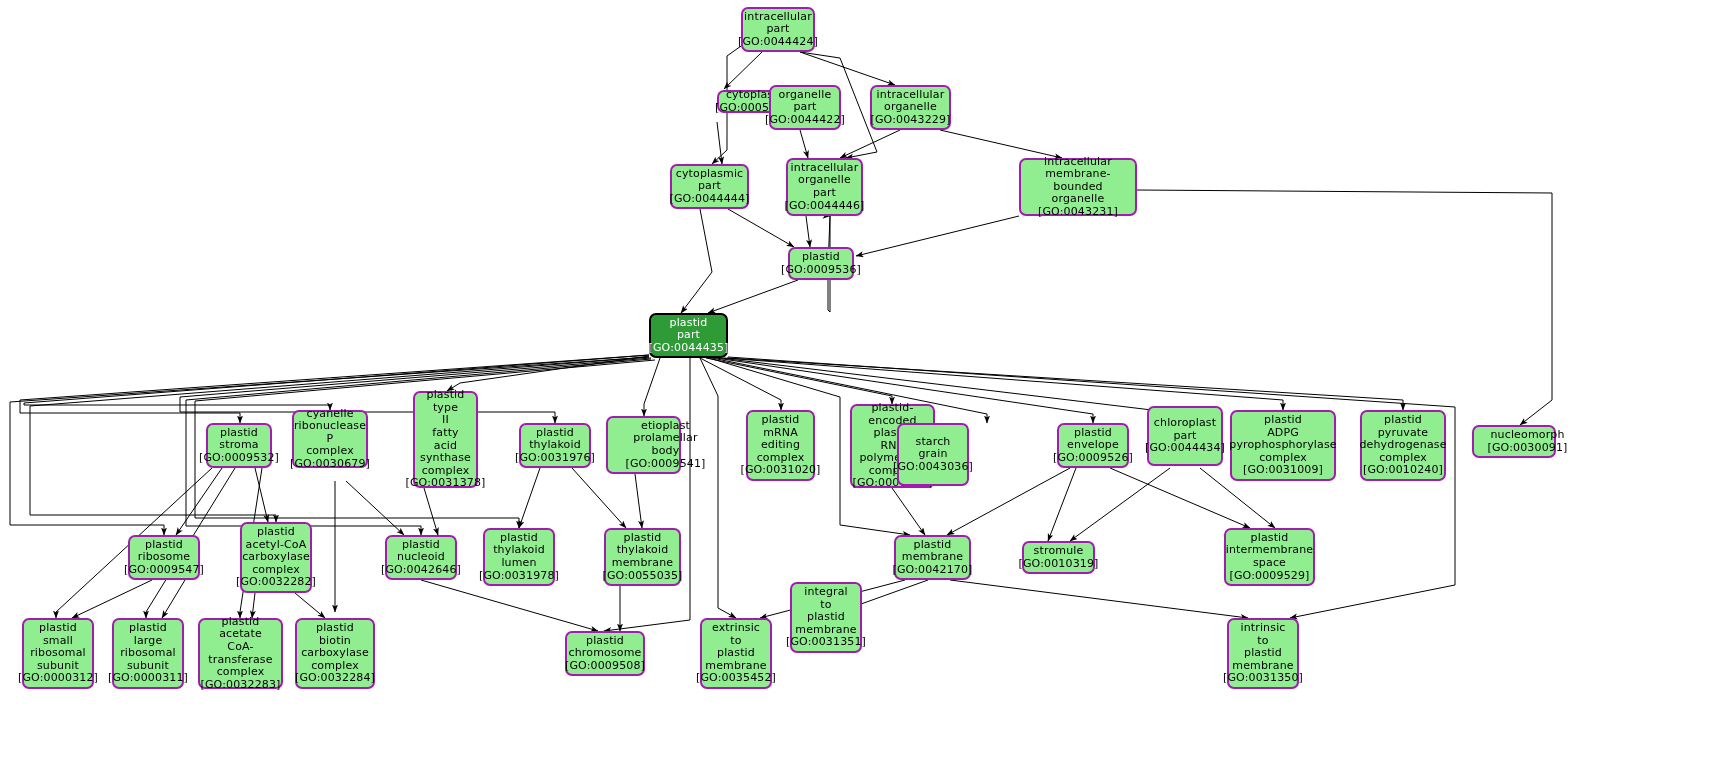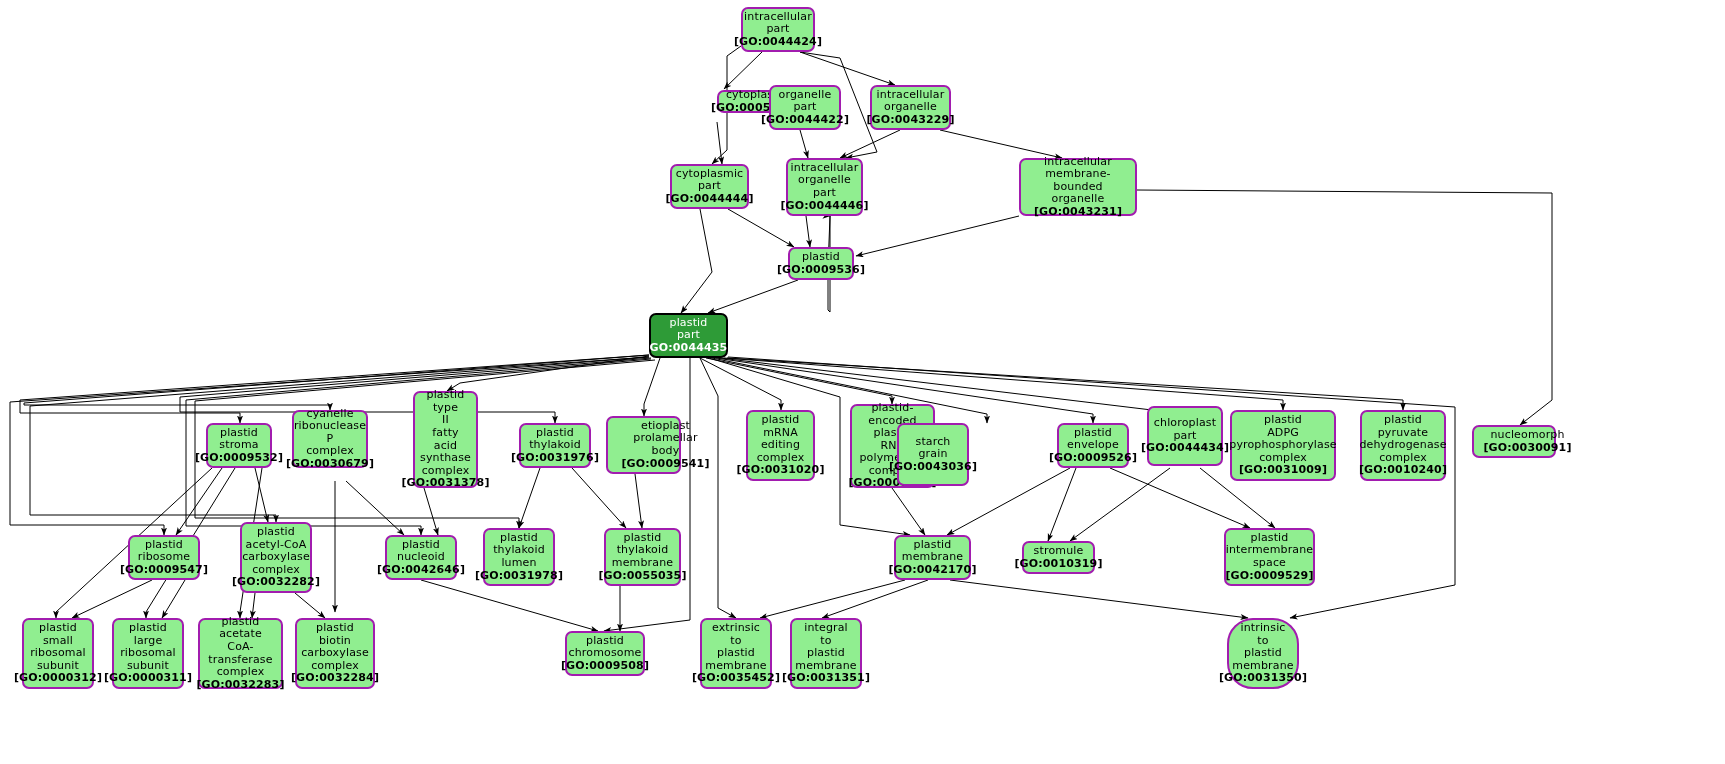--- a/index.html
+++ b/index.html
@@ -49,21 +49,20 @@
     color: #ffffff;
     border-color: #000000;
   }
   .go-node .node-label {
     display: block;
     white-space: pre-line;
   }
   .go-node .node-id {
     display: block;
     white-space: nowrap;
-    font-weight: bold;
   }
 </style>
 </head>
 <body>
 
 <div id="graph-root">
   <svg id="edge-layer" viewBox="0 0 1725 764" xmlns="http://www.w3.org/2000/svg">
     <defs>
       <marker id="arrow" markerWidth="9" markerHeight="9" refX="7.5" refY="3" orient="auto" markerUnits="strokeWidth">
         <path d="M0,0 L8,3 L0,6 L2,3 Z" fill="#000000"></path>
@@ -229,22 +228,22 @@
       <div class="go-node" style="left: 295px; top: 618px; width: 80px; height: 71px;"><span class="node-label">plastid
 biotin
 carboxylase
 complex</span><span class="node-id">[GO:0032284]</span></div>
       <div class="go-node" style="left: 565px; top: 631px; width: 80px; height: 45px;"><span class="node-label">plastid
 chromosome</span><span class="node-id">[GO:0009508]</span></div>
       <div class="go-node" style="left: 700px; top: 618px; width: 72px; height: 71px;"><span class="node-label">extrinsic
 to
 plastid
 membrane</span><span class="node-id">[GO:0035452]</span></div>
-      <div class="go-node" style="left: 790px; top: 618px; width: 72px; height: 71px;"><span class="node-label">integral
+      <div class="go-node" style="left: 790px; top: 582px; width: 72px; height: 71px;"><span class="node-label">integral
 to
 plastid
 membrane</span><span class="node-id">[GO:0031351]</span></div>
-      <div class="go-node" style="left: 1227px; top: 618px; width: 72px; height: 71px; border-radius: 26px;"><span class="node-label">intrinsic
+      <div class="go-node" style="left: 1227px; top: 618px; width: 72px; height: 71px;"><span class="node-label">intrinsic
 to
 plastid
 membrane</span><span class="node-id">[GO:0031350]</span></div>
     </div>
 </div>
 
 </body></html>

